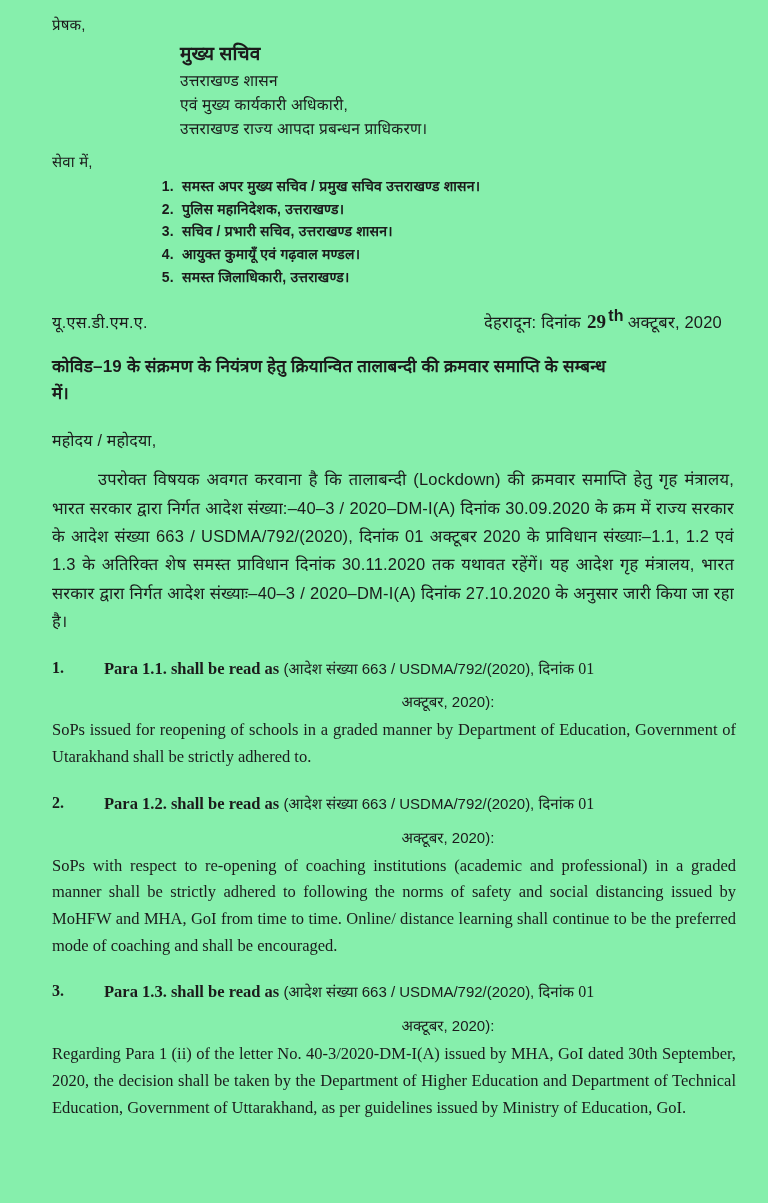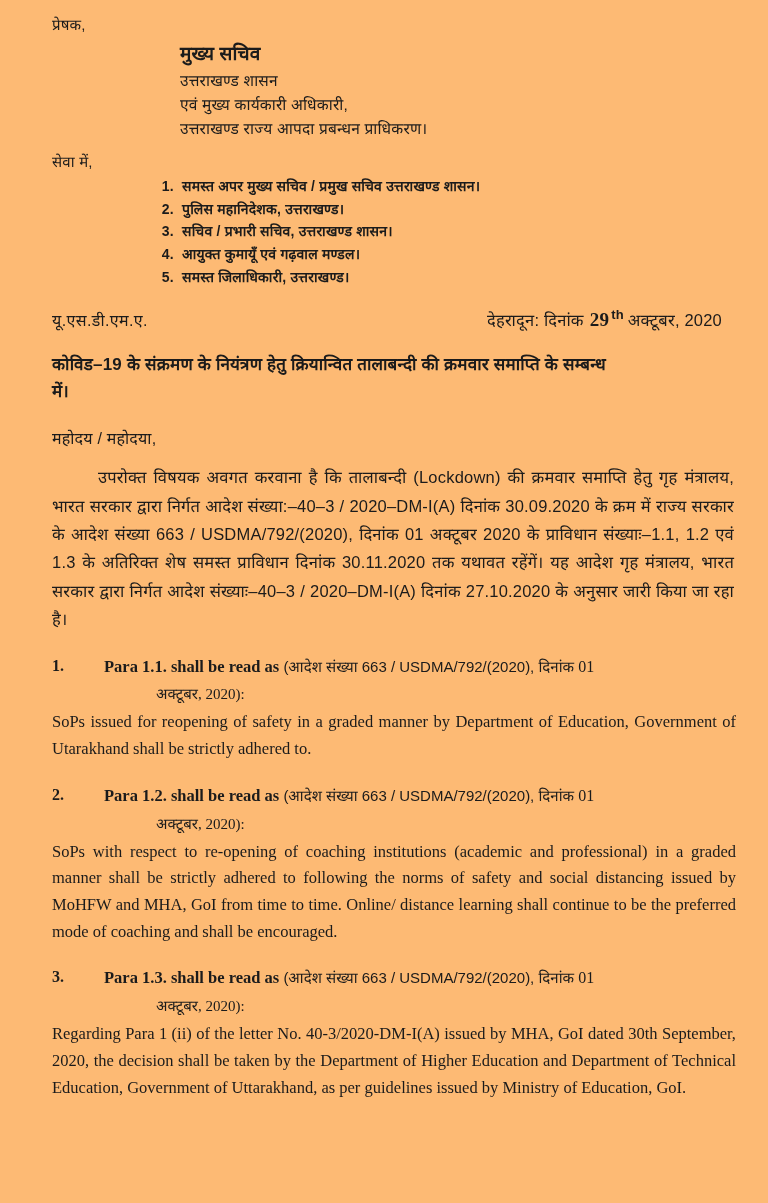--- a/index.html
+++ b/index.html
@@ -11,21 +11,21 @@
     height: 1203px;
     background: #ffffff;
     font-family: "Liberation Serif", serif;
     color: #1b1b1b;
     overflow: hidden;
   }
   .page {
     position: relative;
     width: 768px;
     height: 1203px;
-    background: #fdba74;
+    background: #86efac;
     padding: 0;
     box-sizing: border-box;
   }
   .inner {
     padding: 14px 28px 0 52px;
     box-sizing: border-box;
   }
 
   
   .hindi {
@@ -83,21 +83,21 @@
     font-size: 16.5px;
     white-space: nowrap;
   }
   .daterow .daynum {
     font-size: 19px;
     font-weight: 700;
     font-family: "Liberation Serif", serif;
     margin: 0 2px 0 6px;
   }
   .daterow sup {
-    font-size: 13px;
+    font-size: 16px;
     font-weight: 700;
   }
   .daterow .mon { margin-left: 4px; }
 
   
   .subject {
     display: flex;
     margin-top: 20px;
   }
   .subject .sublabel {
@@ -143,23 +143,24 @@
   }
   .clause-title {
     font-family: "Liberation Serif", serif;
     font-weight: 700;
     font-size: 16.5px;
   }
   .clause-title .hin { font-family: "Liberation Sans", sans-serif; font-weight: 400; font-size: 15px; }
   .clause-title .ord { font-family: "Liberation Serif", serif; font-weight: 400; font-size: 16px; }
   .clause-sub {
     margin-left: 104px;
-    font-family: Liberation Serif, serif;
+    font-family: Liberation Sans, sans-serif;
     font-size: 15px;
-    margin-top: 4px;
+    margin-top: 10px;
+    text-align: center;
   }
   .clause-body {
     margin-top: 6px;
     font-family: "Liberation Serif", serif;
     font-size: 16.5px;
     line-height: 1.62;
     text-align: justify;
     padding-right: 4px;
   }
 </style>
@@ -207,21 +208,21 @@
     <div class="clause">
       <div class="clause-head">
         <div class="clause-num">1.</div>
         <div class="clause-title">
           <span>Para 1.1. shall be read as</span>
           <span class="hin">(आदेश संख्या 663 / USDMA/792/(2020), दिनांक</span>
           <span class="ord">01</span>
         </div>
       </div>
       <div class="clause-sub">अक्टूबर, 2020):</div>
-      <div class="clause-body">SoPs issued for reopening of safety in a graded manner by Department of Education, Government of Utarakhand shall be strictly adhered to.</div>
+      <div class="clause-body">SoPs issued for reopening of schools in a graded manner by Department of Education, Government of Utarakhand shall be strictly adhered to.</div>
     </div>
 
     <div class="clause">
       <div class="clause-head">
         <div class="clause-num">2.</div>
         <div class="clause-title">
           <span>Para 1.2. shall be read as</span>
           <span class="hin">(आदेश संख्या 663 / USDMA/792/(2020), दिनांक</span>
           <span class="ord">01</span>
         </div>

